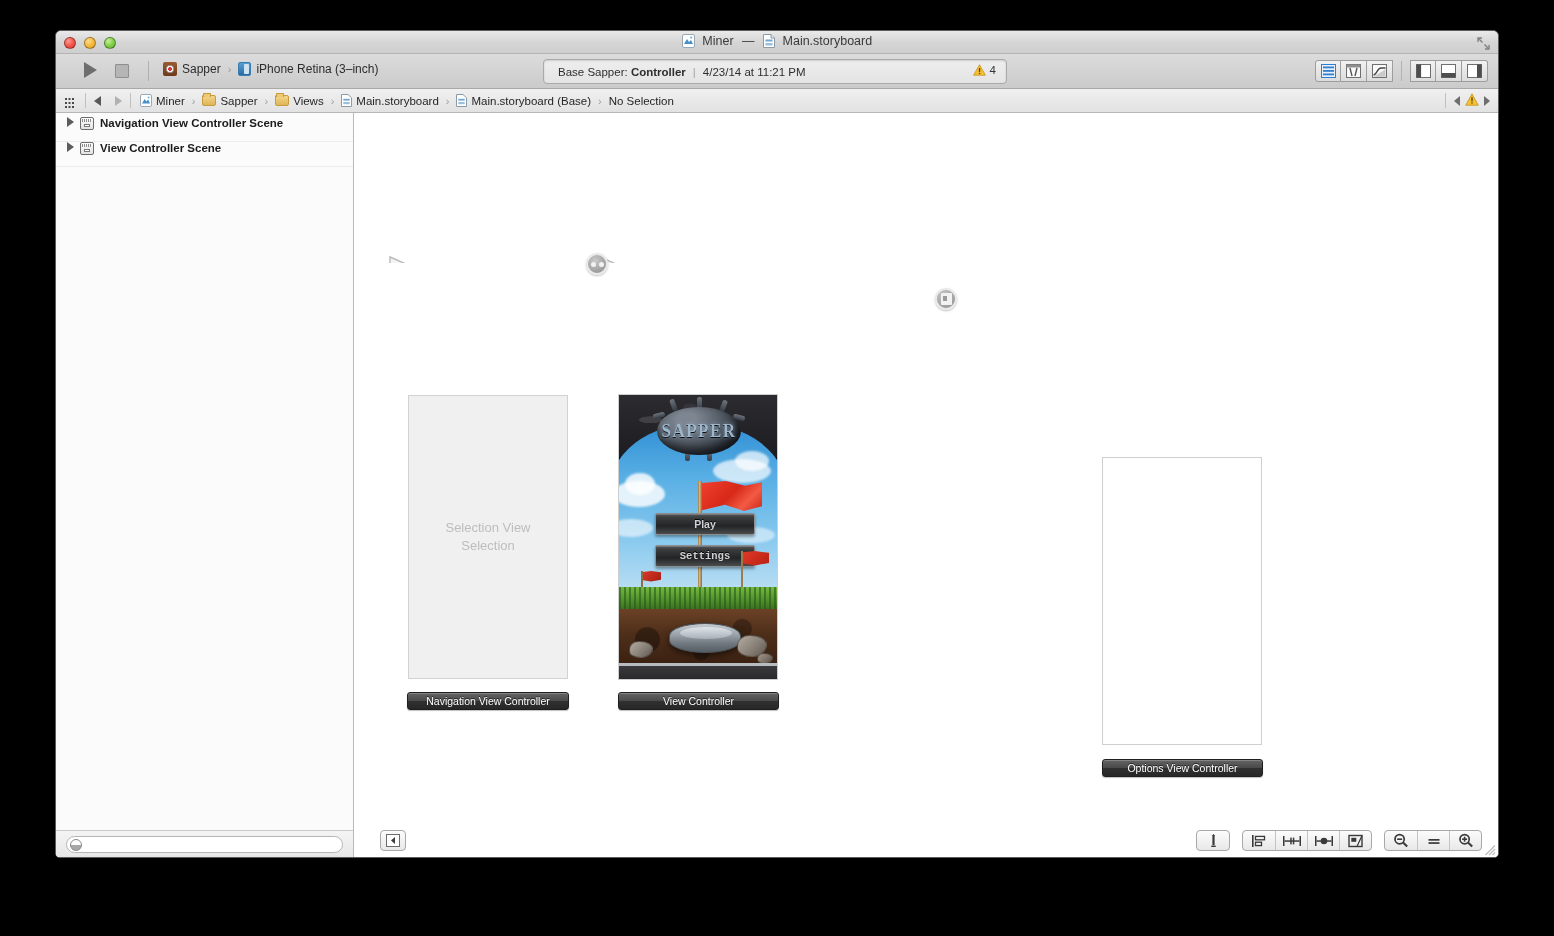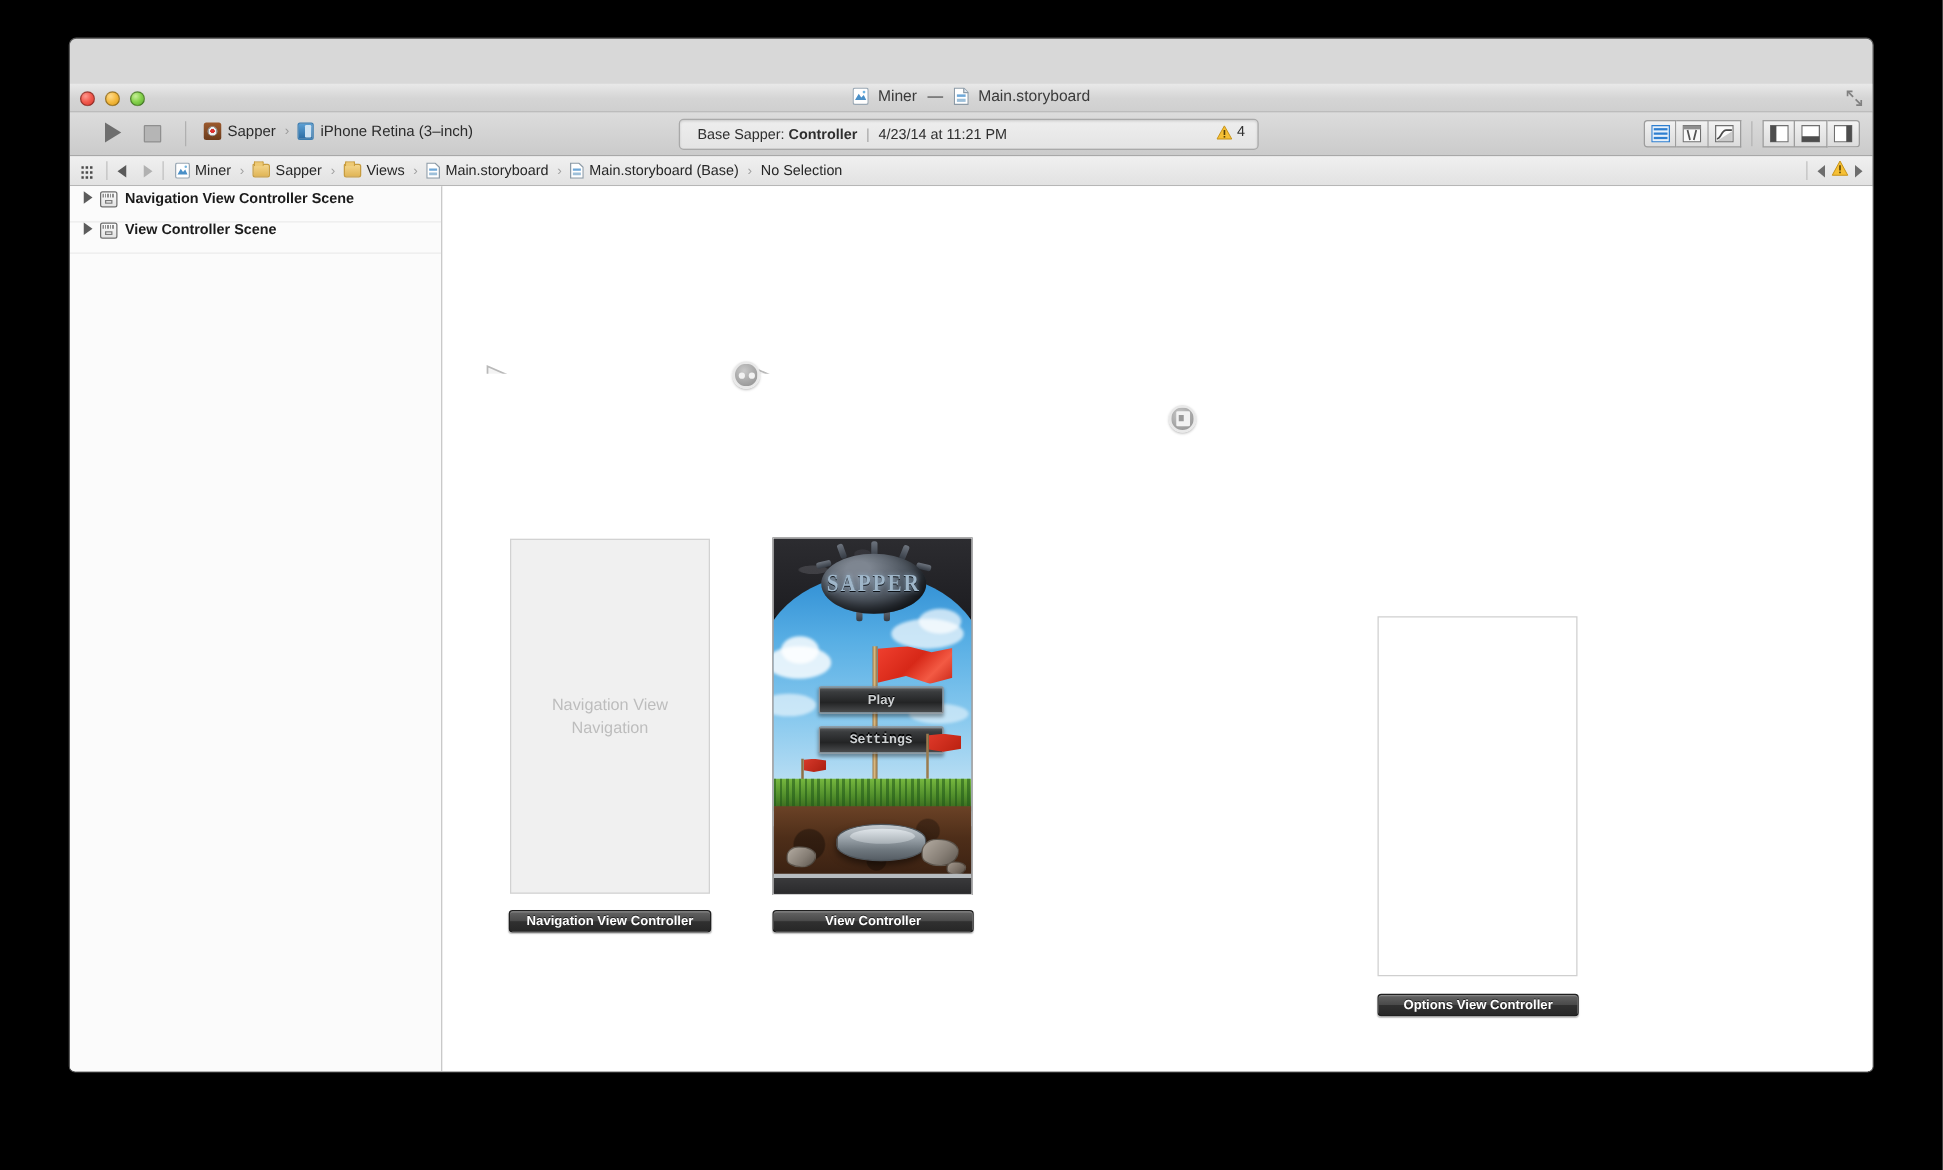--- a/index.html
+++ b/index.html
@@ -22,21 +22,20 @@
     box-shadow: 0 10px 40px rgba(0,0,0,0.75), 0 2px 6px rgba(0,0,0,0.6);
     overflow: hidden;
   }
 
   
   #titlebar {
     position: relative;
     height: 23px;
     background: linear-gradient(to bottom, #e9e9e9 0%, #d5d5d5 52%, #cfcfcf 100%);
     border-bottom: 1px solid #b4b4b4;
-    margin-top: 36px;
   }
   .traffic {
     position: absolute; top: 6px;
     width: 12px; height: 12px; border-radius: 50%;
     border: 1px solid rgba(0,0,0,0.34);
   }
   #tl-close { left: 8px;  background: radial-gradient(circle at 35% 30%, #ff9a90 0%, #f25b4f 48%, #d8362c 100%); }
   #tl-min   { left: 28px; background: radial-gradient(circle at 35% 30%, #ffdb8c 0%, #f5bb42 48%, #d99a17 100%); }
   #tl-max   { left: 48px; background: radial-gradient(circle at 35% 30%, #c8f09a 0%, #85d24b 48%, #5aa832 100%); }
   #window-title {
@@ -259,21 +258,21 @@
     left: 748px; top: 344px; width: 160px; height: 288px;
     background: #fff; border: 1px solid #cfcfcf;
   }
 
   .vc-badge {
     position: absolute;
     height: 18px; border-radius: 3px;
     background: linear-gradient(to bottom, #646464 0%, #4a4a4a 48%, #303030 52%, #272727 100%);
     border: 1px solid #1f1f1f;
     box-shadow: 0 1px 1px rgba(0,0,0,0.25), inset 0 1px 0 rgba(255,255,255,0.22);
-    color: #fff; font-size: 10.5px; font-weight: bold;
+    color: #fff; font-size: 10.5px; font-weight: normal;
     display: flex; align-items: center; justify-content: center;
     text-shadow: 0 -1px 0 rgba(0,0,0,0.6);
     white-space: nowrap;
   }
   #nav-badge { left: 53px; top: 579px; width: 162px; }
   #main-badge { left: 264px; top: 579px; width: 161px; }
   #opt-badge { left: 748px; top: 646px; width: 161px; }
 
   
   #art { position: absolute; inset: 0; }
@@ -698,22 +697,22 @@
           <line x1="216" y1="151" x2="232" y2="151" stroke="#c2c2c2" stroke-width="2"></line>
           <path d="M246 144 L262 151 L246 158 Z" fill="#f4f4f4" stroke="#b9b9b9" stroke-width="1.4"></path>
 
           <path d="M426 149 L470 149 L746 218" fill="none" stroke="#d8d8d8" stroke-width="6" stroke-linejoin="round"></path>
           <path d="M426 149 L470 149 L746 218" fill="none" stroke="#f7f7f7" stroke-width="3" stroke-linejoin="round"></path>
           <path d="M728 209 L748 216 L730 226 Z" fill="#fbfbfb" stroke="#c4c4c4" stroke-width="1.4"></path>
         </svg>
 
         <div class="vc-frame" id="nav-vc">
           <div id="nav-vc-text">
-            <div>Navigation View</div>
-            <div>Navigation</div>
+            <div>Selection View</div>
+            <div>Selection</div>
           </div>
         </div>
         <div class="vc-badge" id="nav-badge">Navigation View Controller</div>
 
         <div class="segue-badge" id="seg-rel">
           <span class="rel-dots">
               <span></span>
               <span></span>
             </span>
         </div>

